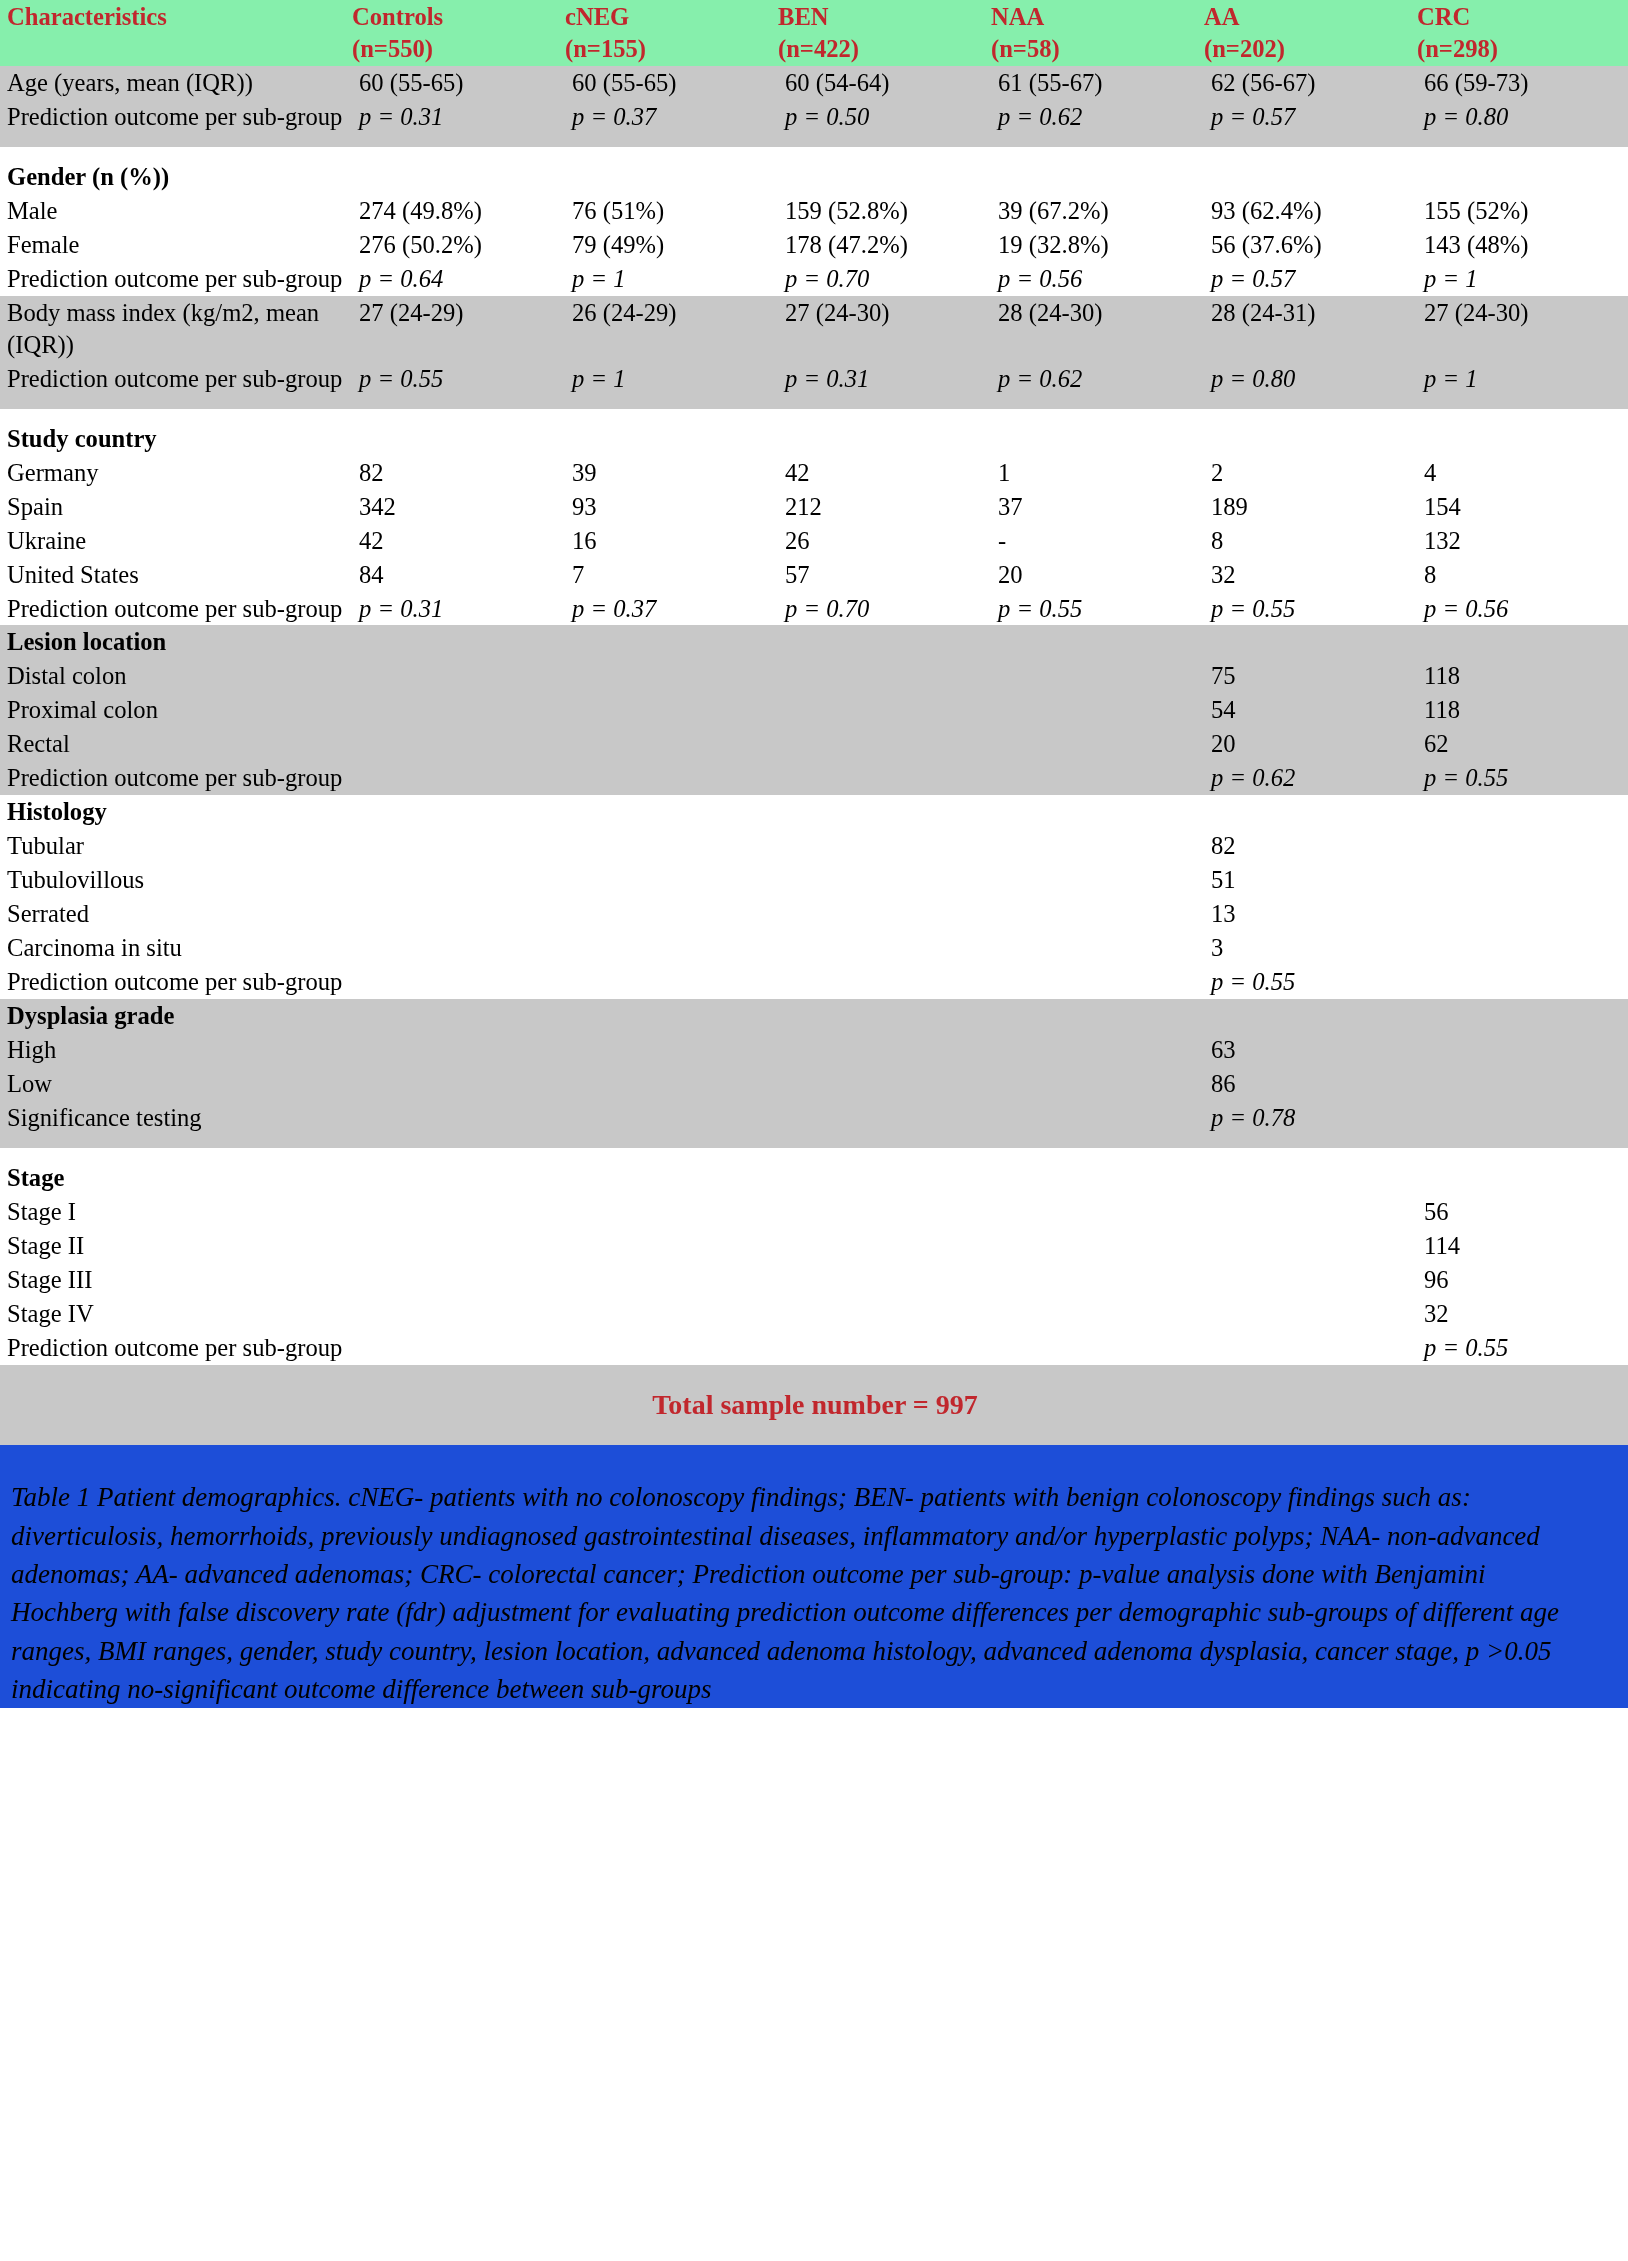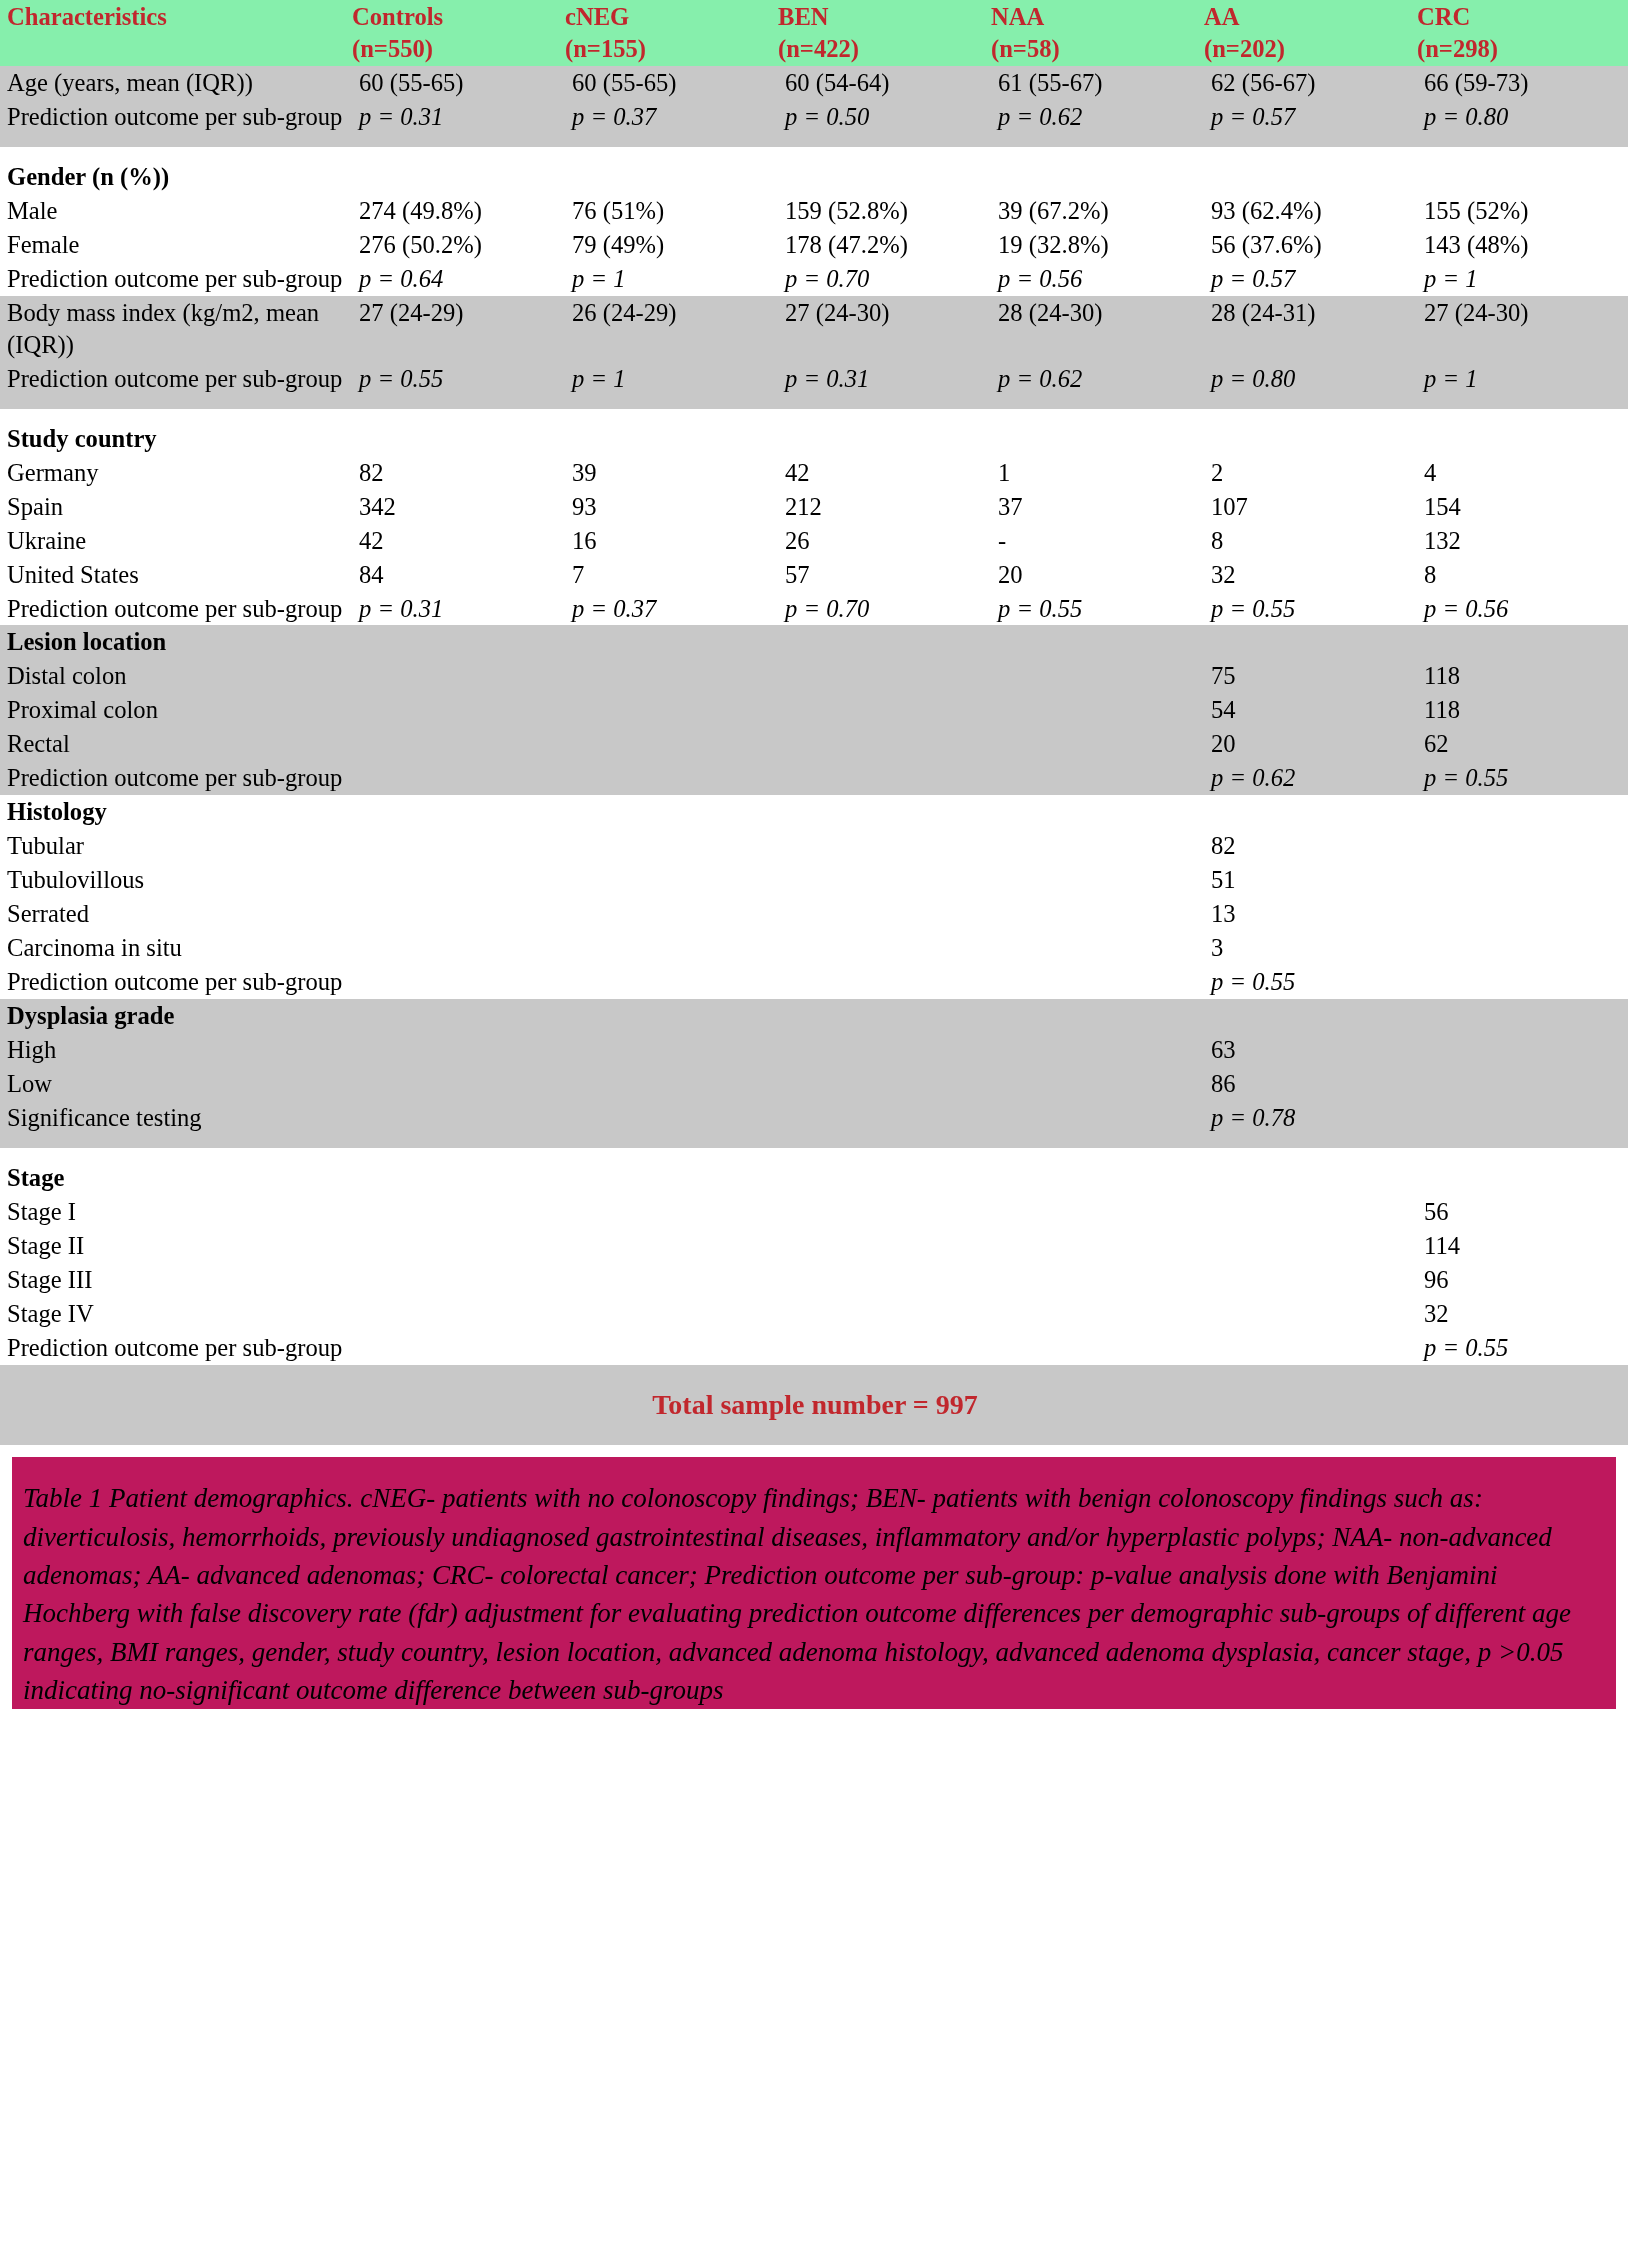--- a/index.html
+++ b/index.html
@@ -71,27 +71,27 @@
     background: #c8c8c8;
     color: #c1272d;
     font-weight: bold;
     font-size: 28px;
     text-align: center;
     padding: 22px 0 22px 0;
   }
 
   
   #caption {
-    margin: 12px;
-    padding: 22px 32px 0 11px;
+    margin: 0;
+    padding: 33px 32px 0 11px;
     font-style: italic;
     font-size: 27px;
     line-height: 1.42;
     color: #000000;
-    background: #be185d;
+    background: #1d4ed8;
   }
 </style>
 </head>
 <body>
 
 <div id="page">
 
   <table class="demog">
     <colgroup>
       <col class="c0">
@@ -233,21 +233,21 @@
           <td class="">1</td>
           <td class="">2</td>
           <td class="">4</td>
         </tr>
         <tr class="plain">
           <td class="">Spain</td>
           <td class="">342</td>
           <td class="">93</td>
           <td class="">212</td>
           <td class="">37</td>
-          <td class="">107</td>
+          <td class="">189</td>
           <td class="">154</td>
         </tr>
         <tr class="plain">
           <td class="">Ukraine</td>
           <td class="">42</td>
           <td class="">16</td>
           <td class="">26</td>
           <td class="">-</td>
           <td class="">8</td>
           <td class="">132</td>

